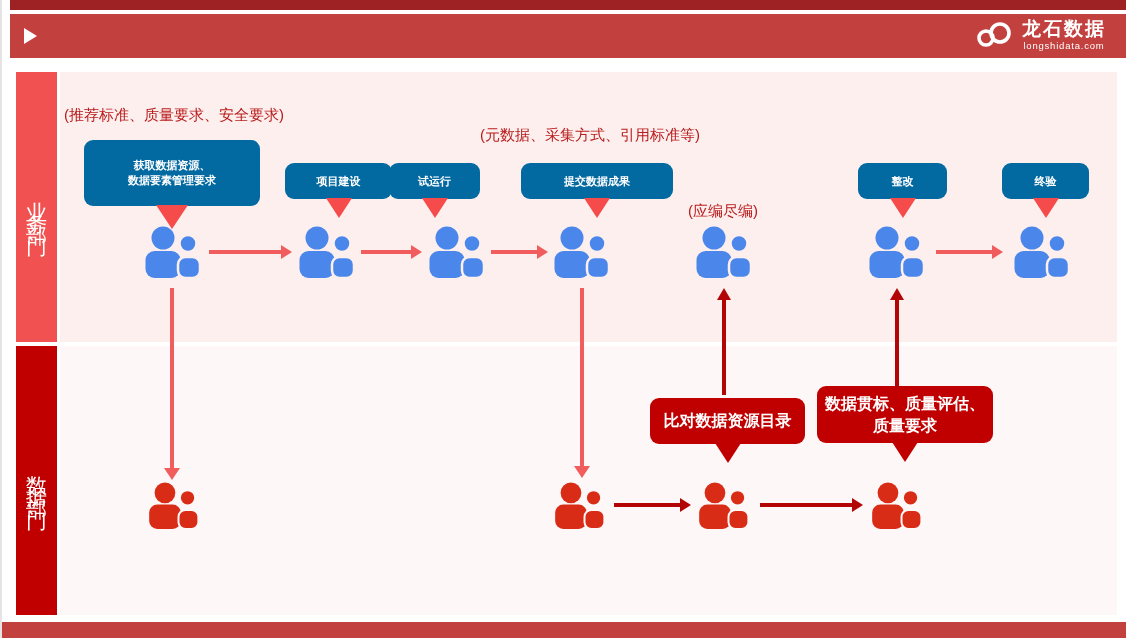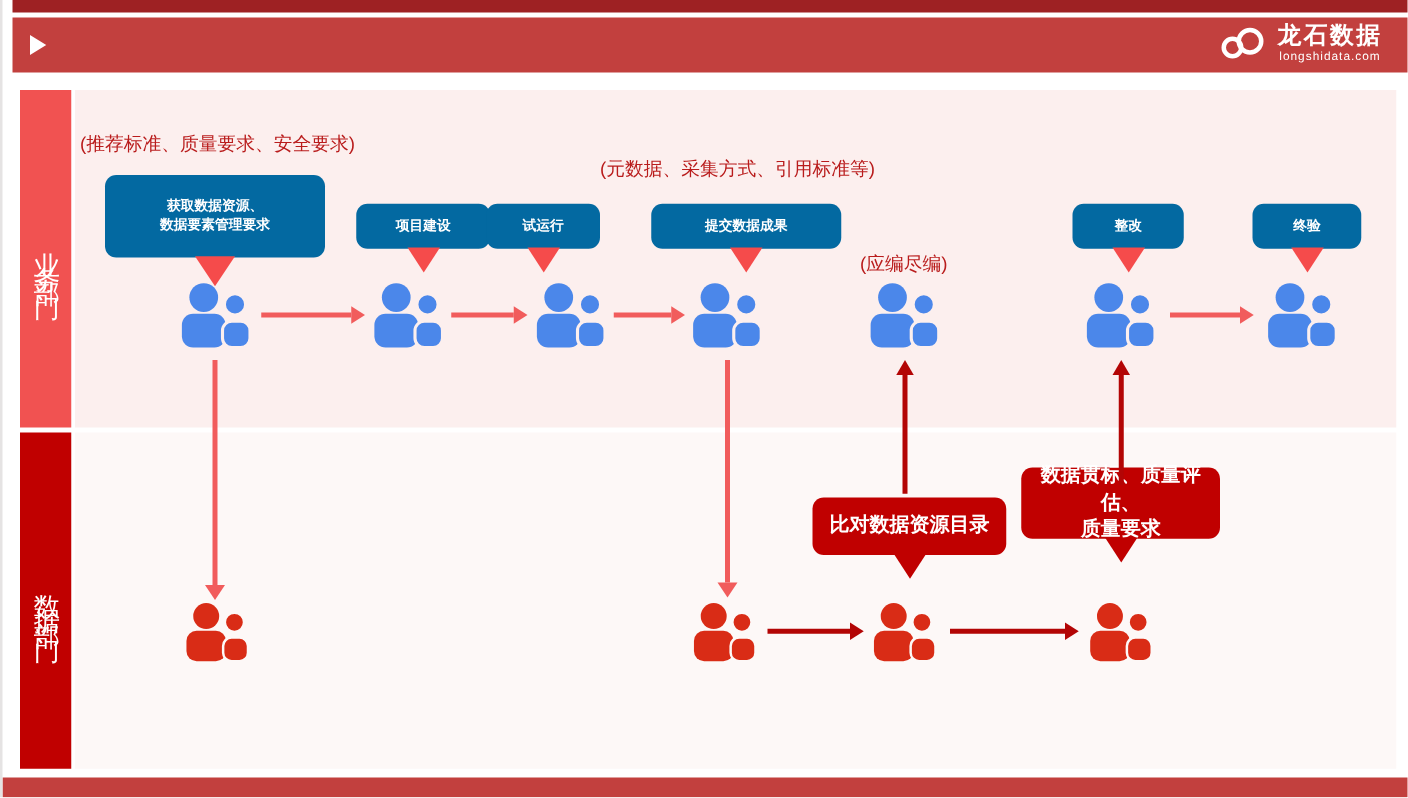--- a/index.html
+++ b/index.html
@@ -95,21 +95,21 @@
     <span>获取数据资源、</span>
     <span>数据要素管理要求</span>
   </div>
   <div class="callout" style="left:283px;top:163px;width:107px;height:36px;">项目建设</div>
   <div class="callout" style="left:387px;top:163px;width:91px;height:36px;">试运行</div>
   <div class="callout" style="left:519px;top:163px;width:152px;height:36px;">提交数据成果</div>
   <div class="callout" style="left:856px;top:163px;width:89px;height:36px;">整改</div>
   <div class="callout dark" style="left:648px;top:398px;width:155px;height:46px;">比对数据资源目录</div>
 
   <div class="callout" style="left:1000px;top:163px;width:87px;height:36px;">终验</div>
-  <div class="callout dark" style="left:815px;top:374px;width:159px;height:57px;">
+  <div class="callout dark" style="left:815px;top:386px;width:176px;height:57px;">
     <span>数据贯标、质量评估、</span>
     <span>质量要求</span>
   </div>
 
   <div class="person person-blue" style="left:140px;top:226px;">
     <svg width="62" height="52" viewBox="0 0 62 52">
         <g class="shape">
           <circle cx="21" cy="12" r="11.5"></circle>
           <rect x="3.5" y="25" width="35" height="27" rx="9"></rect>
         </g>

